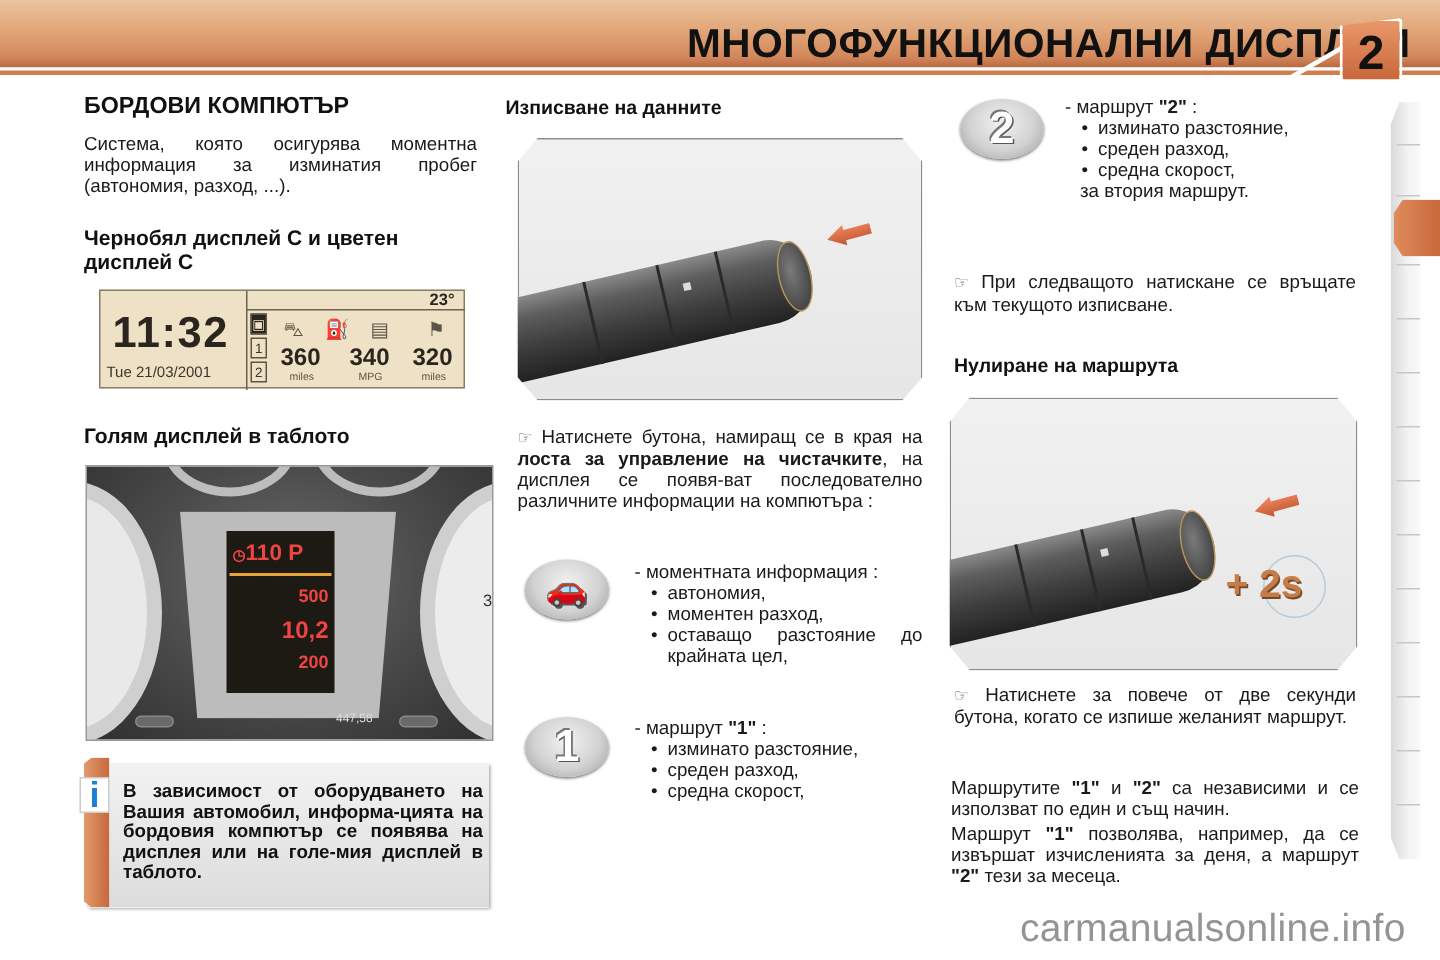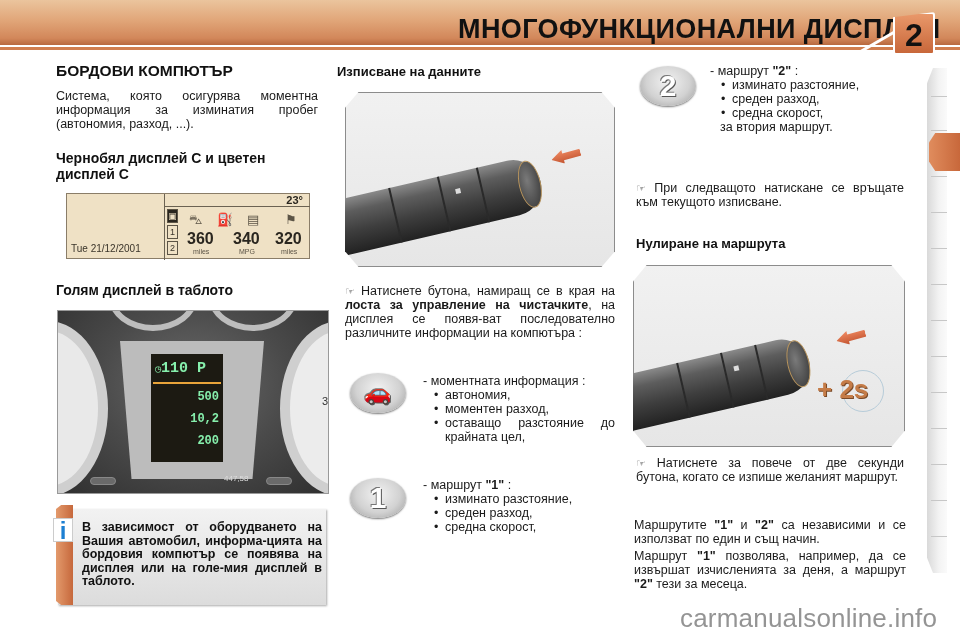--- a/index.html
+++ b/index.html
@@ -67,21 +67,21 @@
     position: absolute; left: 57px; top: 310px; width: 272px; height: 184px;
     background: radial-gradient(ellipse at 50% 40%, #6b6b6b 0%, #4a4a4a 50%, #2f2f2f 100%);
     border: 1px solid #999; overflow: hidden;
   }
   .cluster .gauge-l { position: absolute; left: -70px; top: 10px; width: 120px; height: 175px; border-radius: 50%; border: 10px solid #cfcfcf; background: #e9e9e9; }
   .cluster .gauge-r { position: absolute; left: 222px; top: 10px; width: 120px; height: 175px; border-radius: 50%; border: 10px solid #cfcfcf; background: #ececec; }
   .cluster .gauge-t1 { position: absolute; left: 50px; top: -50px; width: 90px; height: 70px; border-radius: 50%; border: 6px solid #bdbdbd; }
   .cluster .gauge-t2 { position: absolute; left: 150px; top: -50px; width: 90px; height: 70px; border-radius: 50%; border: 6px solid #bdbdbd; }
   .cluster .bezel { position: absolute; left: 62px; top: 30px; width: 144px; height: 138px; background: #bcbcbc; clip-path: polygon(0 0,100% 0,92% 100%,8% 100%); }
   .cluster .screen { position: absolute; left: 93px; top: 43px; width: 72px; height: 108px; background: #1c1a12; }
-  .cluster .screen .row { position: absolute; left: 4px; right: 4px; color: #86efac; font-weight: bold; font-family: Liberation Mono, monospace; }
+  .cluster .screen .row { position: absolute; left: 4px; right: 4px; color: #ef4444; font-weight: bold; font-family: Liberation Sans, sans-serif; }
   .cluster .screen .sep { position: absolute; left: 2px; right: 2px; top: 28px; height: 2px; background: #e8a43a; }
   .cluster .btn { position: absolute; top: 166px; width: 26px; height: 8px; border-radius: 4px; background: #6a6a6a; border: 1px solid #888; }
   .cluster .odo { position: absolute; left: 166px; top: 163px; font-size: 8px; color: #ddd; }
   .cluster .rpm3 { position: absolute; left: 264px; top: 84px; font-size: 11px; color: #333; }
 
   
   .infobox {
     position: absolute; left: 58px; top: 509px; width: 268px; height: 96px;
     background: linear-gradient(to bottom, #f2f2f2, #dcdcdc);
     box-shadow: 1px 1px 2px #aaa;
@@ -161,21 +161,22 @@
   <div class="tick" style="top:432px"></div>
   <div class="tick" style="top:468px"></div>
 </div>
 <div class="side-tab-active"></div>
 
 <div class="h1" style="left:56px;top:62px">БОРДОВИ КОМПЮТЪР</div>
 <div class="p" style="left:56px;top:89px;width:262px">Система, която осигурява моментна информация за изминатия пробег (автономия, разход, ...).</div>
 <div class="h2" style="left:56px;top:150px;width:262px;font-size:14px">Чернобял дисплей С и цветен дисплей С</div>
 
 <div class="lcd">
-  <div class="date">Tue 21/12/2001</div>
+  <div class="time">11:32</div>
+  <div class="date">Tue 21/03/2001</div>
   <div class="divv"></div>
   <div class="divh"></div>
   <div class="temp">23°</div>
   <div class="modes">
     <div class="mode active">▣</div>
     <div class="mode">1</div>
     <div class="mode">2</div>
   </div>
   <div class="ico" style="left:122px">⛍</div>
   <div class="ico" style="left:150px">⛽</div>
@@ -196,21 +197,21 @@
   <div class="gauge-r"></div>
   <div class="gauge-t1"></div>
   <div class="gauge-t2"></div>
   <div class="bezel"></div>
   <div class="screen">
     <div class="row" style="top:6px;font-size:15px">
       <span style="font-size:10px">◷</span><span>110</span> <span>P</span>
     </div>
     <div class="sep"></div>
     <div class="row" style="top:36px;font-size:12px;text-align:right">500</div>
-    <div class="row" style="top:58px;font-size:12px;text-align:right">10,2</div>
+    <div class="row" style="top:58px;font-size:16px;text-align:right">10,2</div>
     <div class="row" style="top:80px;font-size:12px;text-align:right">200</div>
   </div>
   <div class="btn" style="left:32px"></div>
   <div class="btn" style="left:208px"></div>
   <div class="odo">447,58</div>
   <div class="rpm3">3</div>
 </div>
 
 <div class="infobox"></div>
 <div class="infobar"></div>

